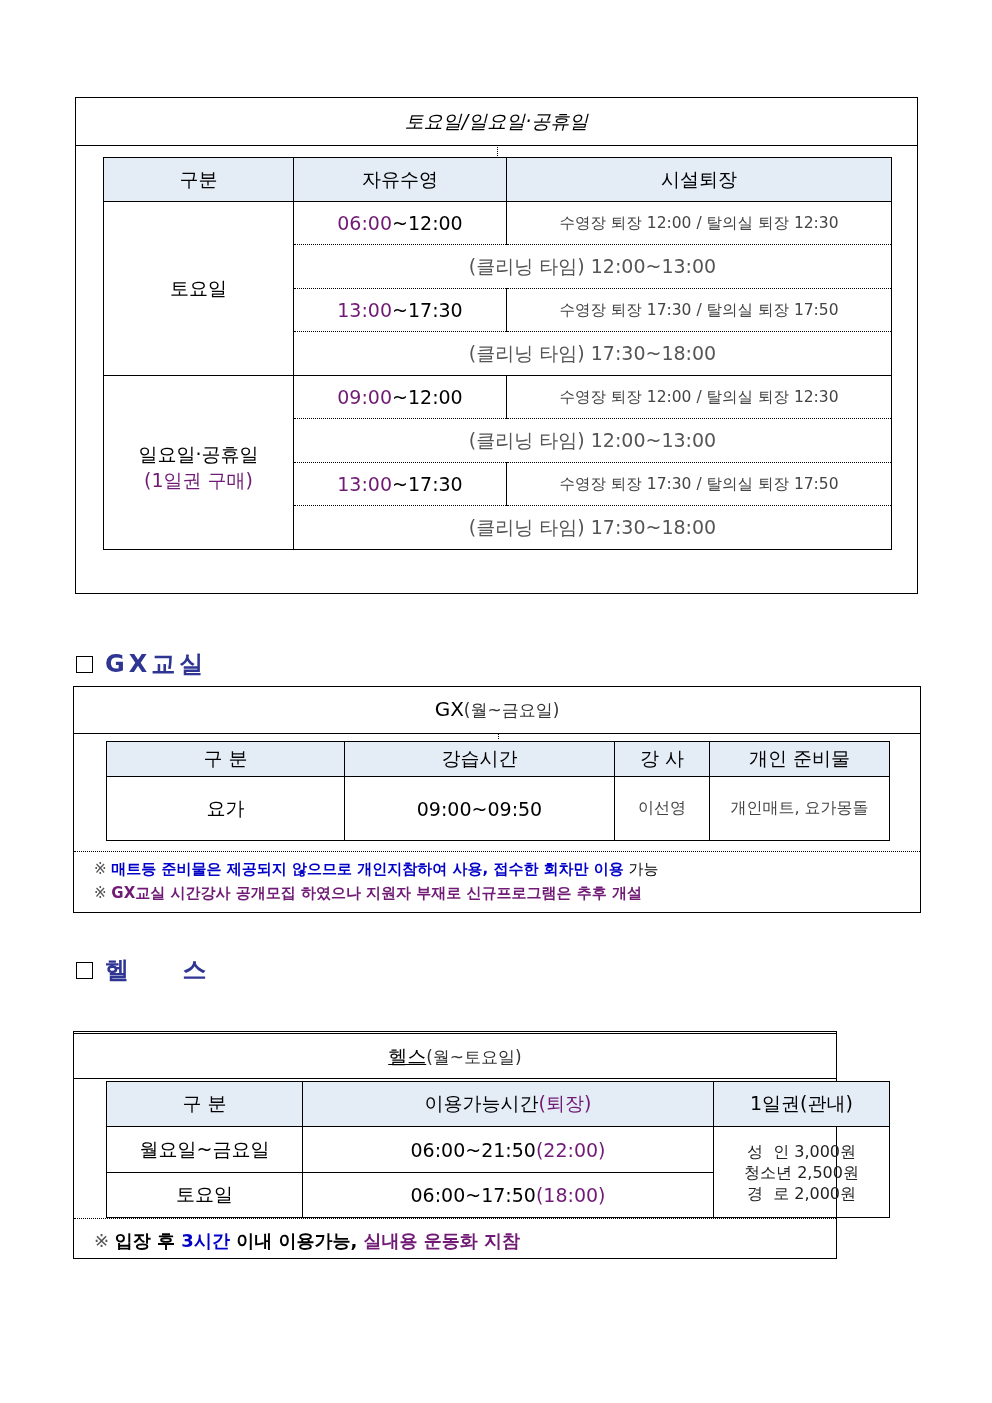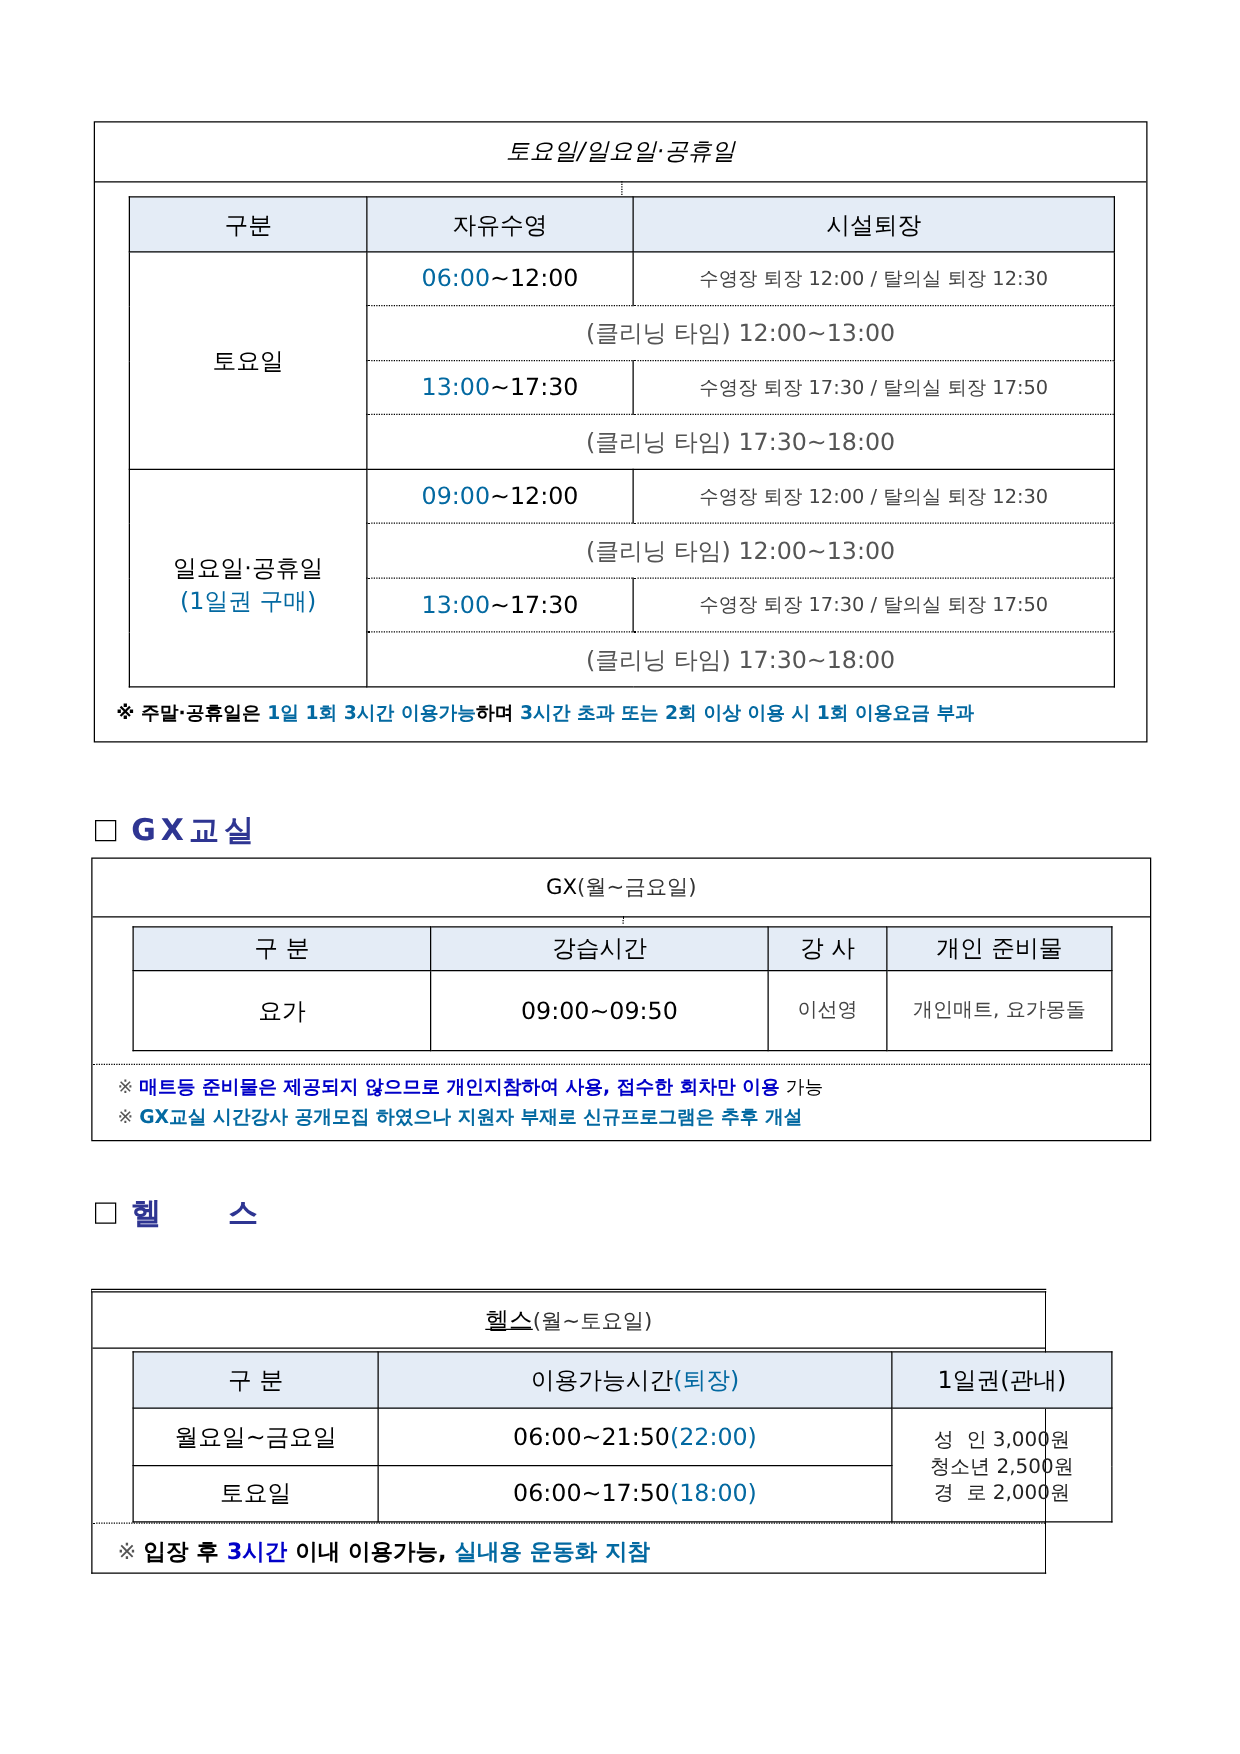--- a/index.html
+++ b/index.html
@@ -21,21 +21,21 @@
 
     table.grid { border-collapse: collapse; position: absolute; table-layout: fixed; }
     table.grid td, table.grid th {
       border: 1px solid #000; text-align: center; vertical-align: middle;
       padding: 0; box-sizing: border-box;
     }
     table.grid th { background: #e4ecf6; font-weight: normal; font-size: 19px; }
     .dotted-top { border-top: 1px dotted #000 !important; }
     .dotted-bottom { border-bottom: 1px dotted #000 !important; }
 
-    .red { color: #0369a1; }
+    .red { color: #701a75; }
     .blue { color: #0000c8; }
     .gray { color: #555; }
     .navy { color: #2e3592; }
 
     .time { font-size: 19px; }
     .exit { font-size: 15.5px; color: #444; margin-left: 40px; }
     .clean { font-size: 19px; color: #555; }
     .daycell { font-size: 19px; }
 
     .note { position: absolute; font-size: 15px; font-weight: bold; white-space: nowrap; }
@@ -111,33 +111,30 @@
         <span class="red">13:00</span><span>~</span><span>17:30</span>
       </td>
       <td class="exit dotted-top dotted-bottom">수영장 퇴장 17:30 / 탈의실 퇴장 17:50</td>
     </tr>
     <tr style="height:44px;">
       <td colspan="2" class="clean dotted-top">(클리닝 타임) 17:30~18:00</td>
     </tr>
   </tbody>
     </table>
 
-  <div class="note" style="left:17px; top:463px;">
-    <span>※ </span><span>주말·공휴일은 </span><span class="red">1일 1회 3시간 이용가능</span><span>하며 </span><span class="red">3시간 초과 또는 2회 이상 이용 시 1회 이용요금 부과</span>
-  </div>
 </div>
 
 <div class="section-heading" style="left:76px; top:648px;">
   <span class="checkbox-sq"></span>
   <span class="navy">GX교실</span>
 </div>
 
 <div class="abs box" style="left:73px; top:686px; width:848px; height:227px;">
   <div class="box-title" style="height:46px; line-height:45px;">
-    <span style="font-size:17px;">GX</span><span style="font-size:17px; color:#333;">(월~금요일)</span>
+    <span style="font-size:20px;">GX</span><span style="font-size:17px; color:#333;">(월~금요일)</span>
   </div>
   <div class="dotline" style="left:424px; top:46px; height:6px;"></div>
 
   <table class="grid" style="left:32px; top:54px; width:783px;">
     <colgroup>
       <col style="width:238px">
         <col style="width:270px">
         <col style="width:95px">
         <col style="width:180px">
     </colgroup>

